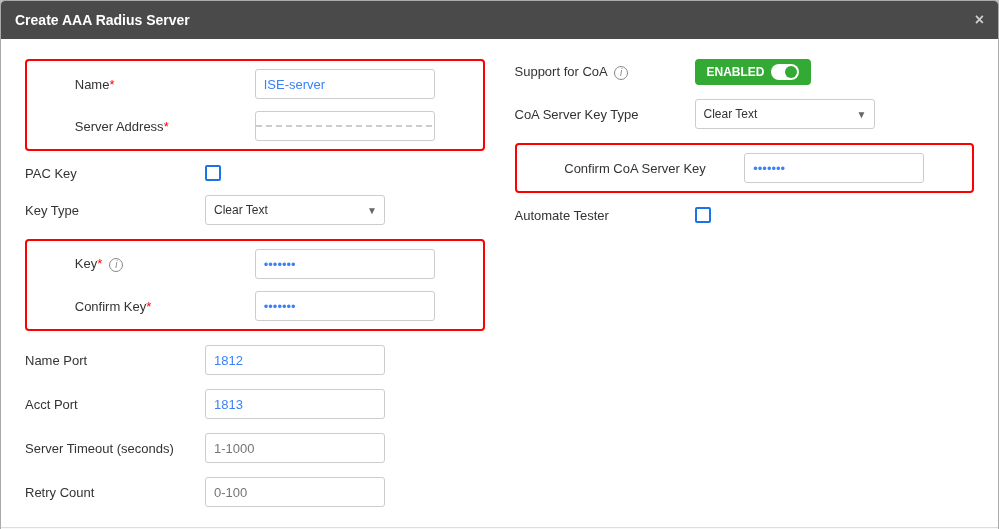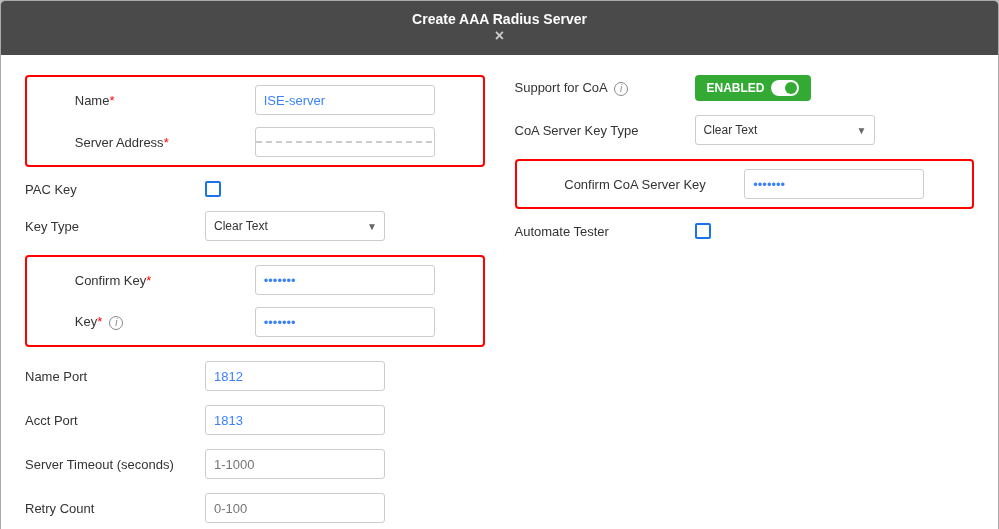--- a/index.html
+++ b/index.html
@@ -22,21 +22,20 @@
     .modal-header {
       background: #4a4a4a;
       color: #fff;
       padding: 10px 14px;
       font-size: 14px;
       font-weight: bold;
       border-radius: 4px 4px 0 0;
       display: flex;
       justify-content: space-between;
       align-items: center;
-      flex-direction: column;
     }
     .modal-close {
       cursor: pointer;
       font-size: 16px;
       color: #ccc;
     }
     .modal-body {
       padding: 20px 24px;
       display: flex;
       gap: 30px;
@@ -221,28 +220,28 @@
             <option>Clear Text</option>
             <option>Encrypted</option>
           </select>
           <span class="select-arrow">▼</span>
         </div>
       </div>
 
       <div class="outlined-red">
         <div class="form-row">
           <label class="form-label">
-            <span>Confirm Key</span><span class="required">*</span>
+            <span>Key</span><span class="required">*</span>
+            &nbsp;<span class="info-icon">i</span>
           </label>
           <input type="password" class="form-input" value="1234567" style="">
         </div>
         <div class="form-row">
           <label class="form-label">
-            <span>Key</span><span class="required">*</span>
-            &nbsp;<span class="info-icon">i</span>
+            <span>Confirm Key</span><span class="required">*</span>
           </label>
           <input type="password" class="form-input" value="1234567" style="">
         </div>
       </div>
 
       <div class="form-row">
         <label class="form-label">Name Port</label>
         <input type="text" class="form-input" value="1812" style="">
       </div>
 

